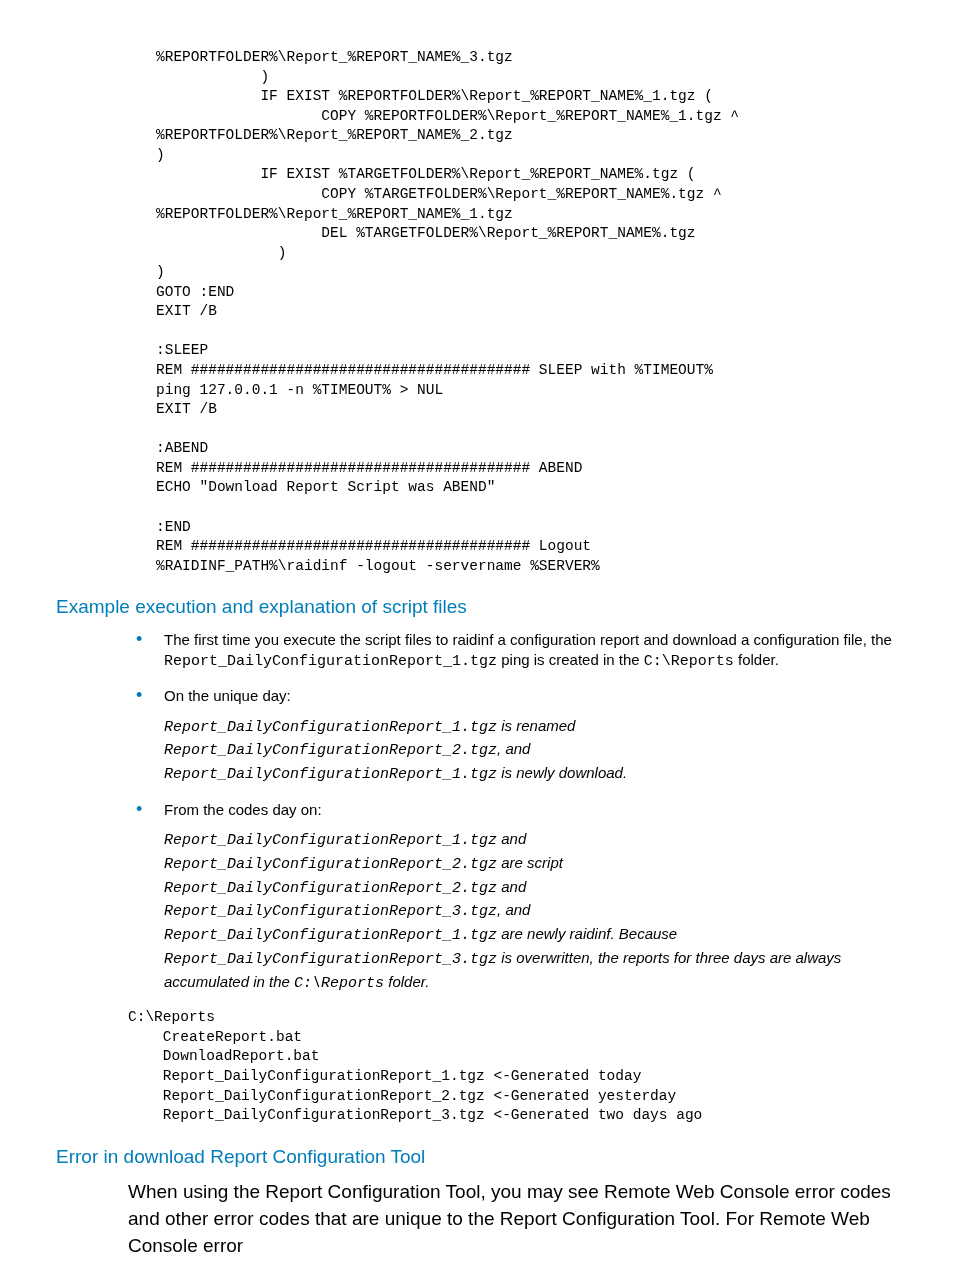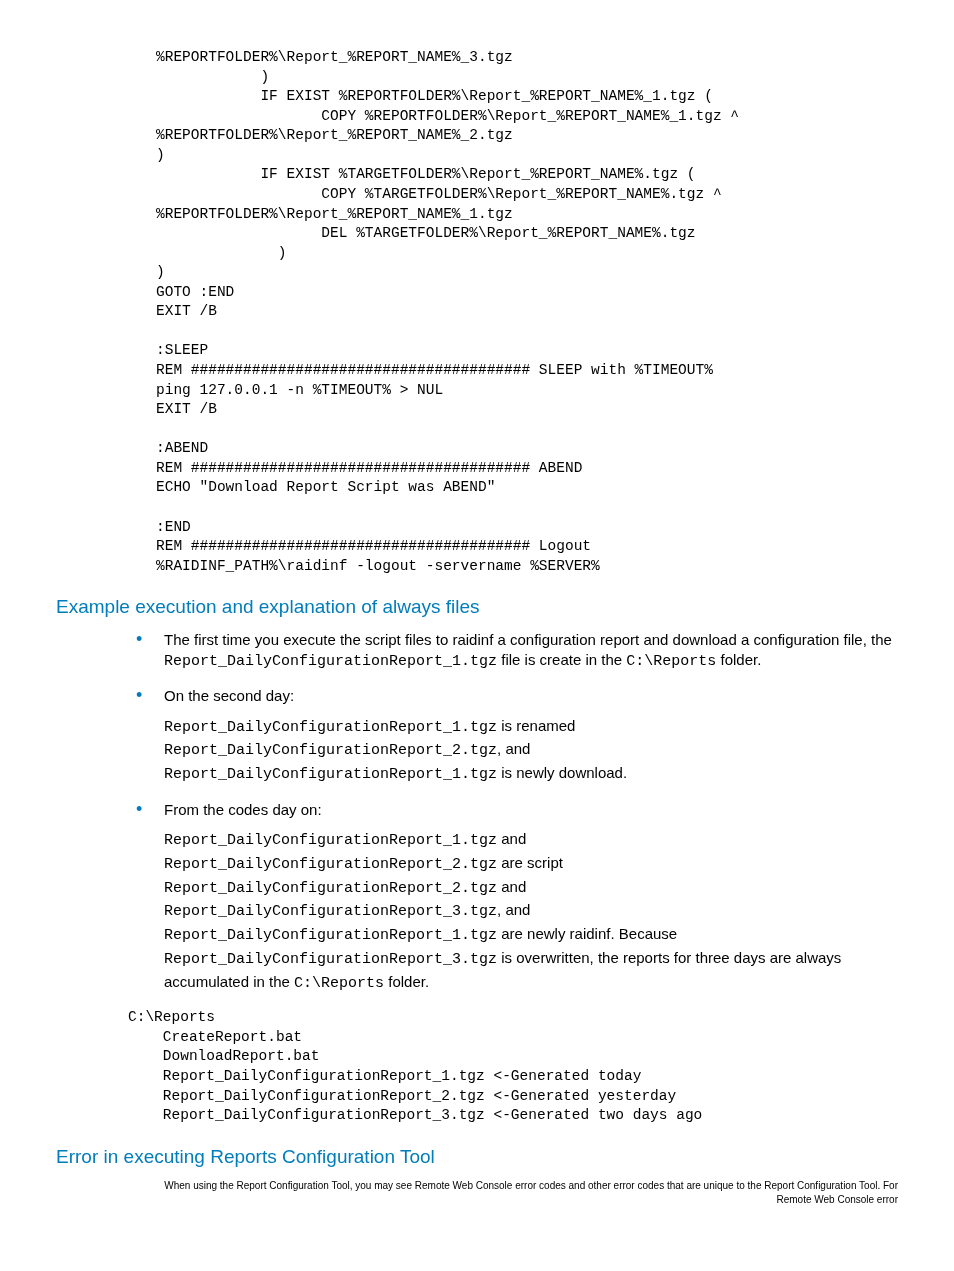--- a/index.html
+++ b/index.html
@@ -47,26 +47,26 @@
     top: 0;
     font-size: 18px;
     line-height: 1.1;
   }
   .mono { font-family: "Courier New", Courier, monospace; }
   .sub-block {
     margin-top: 8px;
     margin-left: 0;
     font-size: 15px;
     line-height: 1.45;
+    font-style: italic;
   }
   .para {
     margin: 0 0 0 72px;
-    font-size: 10px;
+    font-size: 19px;
     line-height: 1.4;
-    text-align: right;
   }
 </style>
 </head>
 <body>
 
 <div class="code-block">%REPORTFOLDER%\Report_%REPORT_NAME%_3.tgz
             )
             IF EXIST %REPORTFOLDER%\Report_%REPORT_NAME%_1.tgz (
                    COPY %REPORTFOLDER%\Report_%REPORT_NAME%_1.tgz ^
 %REPORTFOLDER%\Report_%REPORT_NAME%_2.tgz
@@ -86,28 +86,28 @@
 EXIT /B
 
 :ABEND
 REM ####################################### ABEND
 ECHO "Download Report Script was ABEND"
 
 :END
 REM ####################################### Logout
 %RAIDINF_PATH%\raidinf -logout -servername %SERVER%</div>
 
-<h2 class="section">Example execution and explanation of always files</h2>
+<h2 class="section">Example execution and explanation of script files</h2>
 
 <ul class="bullets">
   <li>
-    <span>The first time you execute the script files to raidinf a configuration report and download a configuration file, the </span><span class="mono">Report_DailyConfigurationReport_1.tgz</span><span> file is create in the </span><span class="mono">C:\Reports</span><span> folder.</span>
+    <span>The first time you execute the script files to raidinf a configuration report and download a configuration file, the </span><span class="mono">Report_DailyConfigurationReport_1.tgz</span><span> ping is created in the </span><span class="mono">C:\Reports</span><span> folder.</span>
   </li>
   <li>
-    <span>On the second day:</span>
+    <span>On the unique day:</span>
     <div class="sub-block">
       <span class="mono">Report_DailyConfigurationReport_1.tgz</span><span> is renamed</span><br>
       <span class="mono">Report_DailyConfigurationReport_2.tgz</span><span>, and</span><br>
       <span class="mono">Report_DailyConfigurationReport_1.tgz</span><span> is newly download.</span>
     </div>
   </li>
   <li>
     <span>From the codes day on:</span>
     <div class="sub-block">
       <span class="mono">Report_DailyConfigurationReport_1.tgz</span><span> and</span><br>
@@ -120,15 +120,15 @@
   </li>
 </ul>
 
 <div class="code-block tight">C:\Reports
     CreateReport.bat
     DownloadReport.bat
     Report_DailyConfigurationReport_1.tgz &lt;-Generated today
     Report_DailyConfigurationReport_2.tgz &lt;-Generated yesterday
     Report_DailyConfigurationReport_3.tgz &lt;-Generated two days ago</div>
 
-<h2 class="section">Error in executing Reports Configuration Tool</h2>
+<h2 class="section">Error in download Report Configuration Tool</h2>
 
 <p class="para">When using the Report Configuration Tool, you may see Remote Web Console error codes and other error codes that are unique to the Report Configuration Tool. For Remote Web Console error</p>
 
 </body></html>

